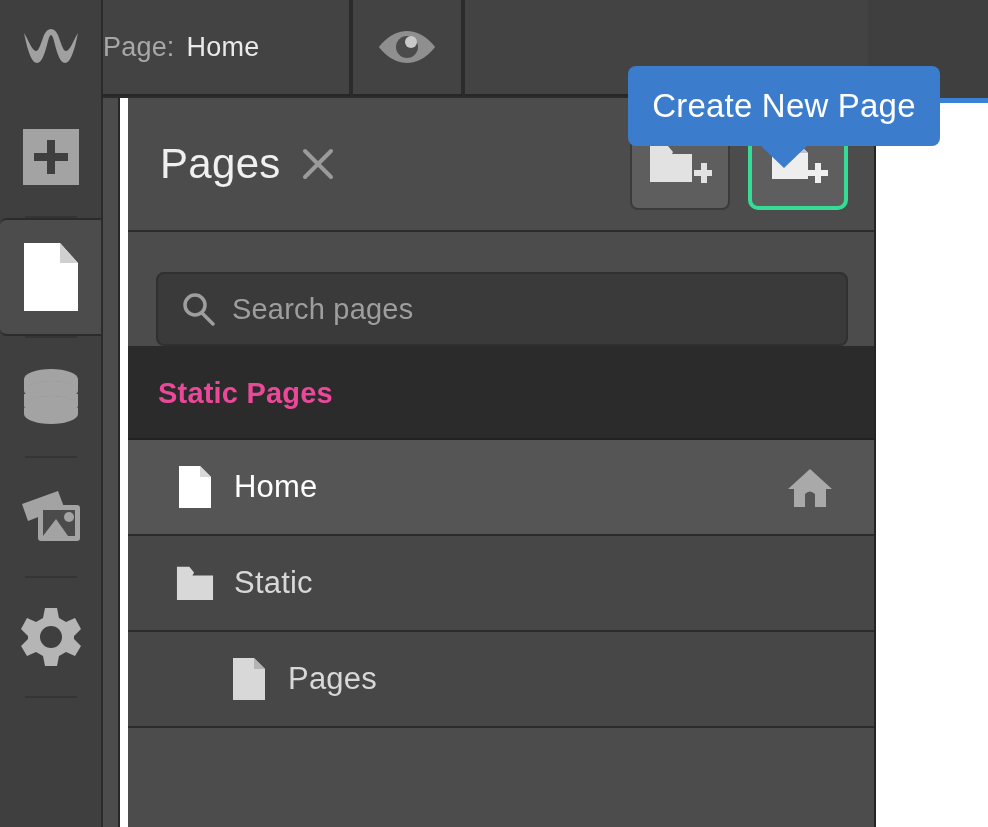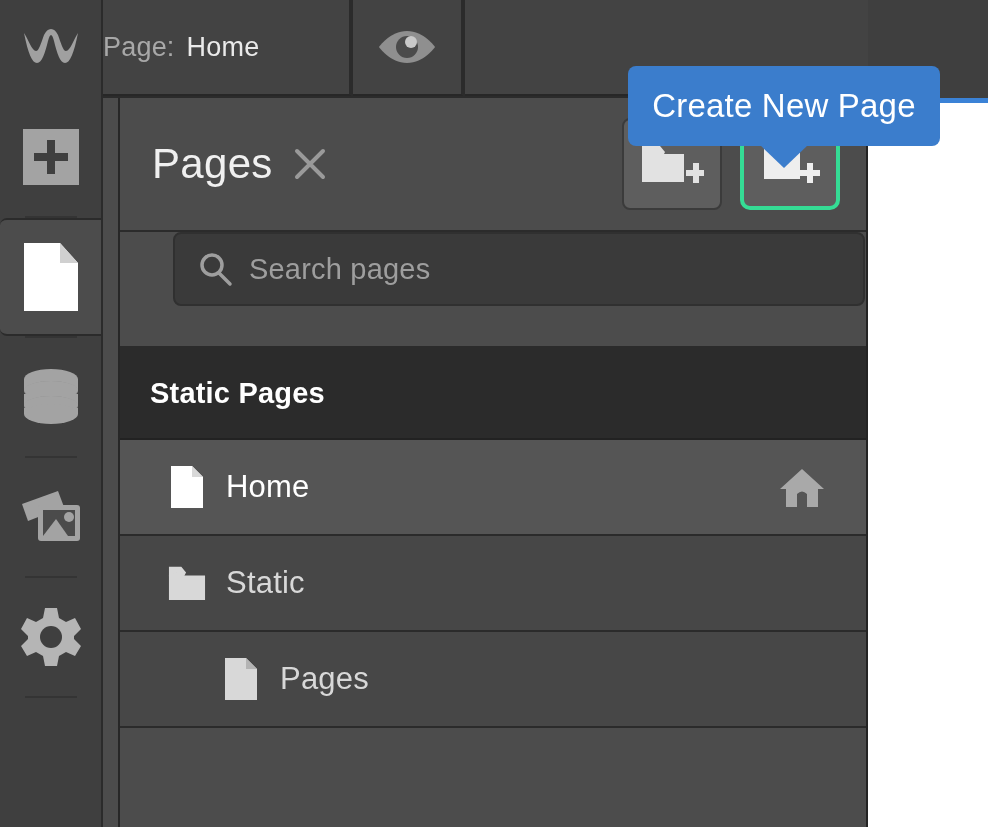--- a/index.html
+++ b/index.html
@@ -130,21 +130,21 @@
   .rail-divider {
     width: 52px;
     height: 2px;
     background: #343434;
     margin: 0 auto;
   }
 
   
   #panel {
     position: absolute;
-    left: 120px;
+    left: 128px;
     top: 98px;
     width: 748px;
     height: 729px;
     background: #4c4c4c;
     border-right: 2px solid #242424;
     box-sizing: border-box;
   }
   #panel-gap {
     position: absolute;
     left: 103px;
@@ -206,22 +206,21 @@
     border-radius: 10px;
   }
 
   
   #panel-search-row {
     height: 116px;
     background: #4c4c4c;
     border-bottom: 2px solid #2b2b2b;
     box-sizing: border-box;
     display: flex;
-    align-items: flex-start;
-    padding-left: 25px;
+    align-items: flex-end;
   }
   #search-box {
     margin-left: 28px;
     width: 692px;
     height: 74px;
     background: #3a3a3a;
     border: 2px solid #303030;
     border-radius: 8px;
     box-sizing: border-box;
     display: flex;
@@ -244,21 +243,21 @@
   .section-header {
     height: 92px;
     background: #2b2b2b;
     border-bottom: 2px solid #222222;
     box-sizing: border-box;
     display: flex;
     align-items: center;
   }
   .section-header-label {
     margin-left: 30px;
-    color: #ffffff;
+    color: #ec4899;
     font-size: 29px;
     font-weight: bold;
     letter-spacing: 0.2px;
   }
 
   
   .page-row {
     position: relative;
     height: 96px;
     background: #474747;

